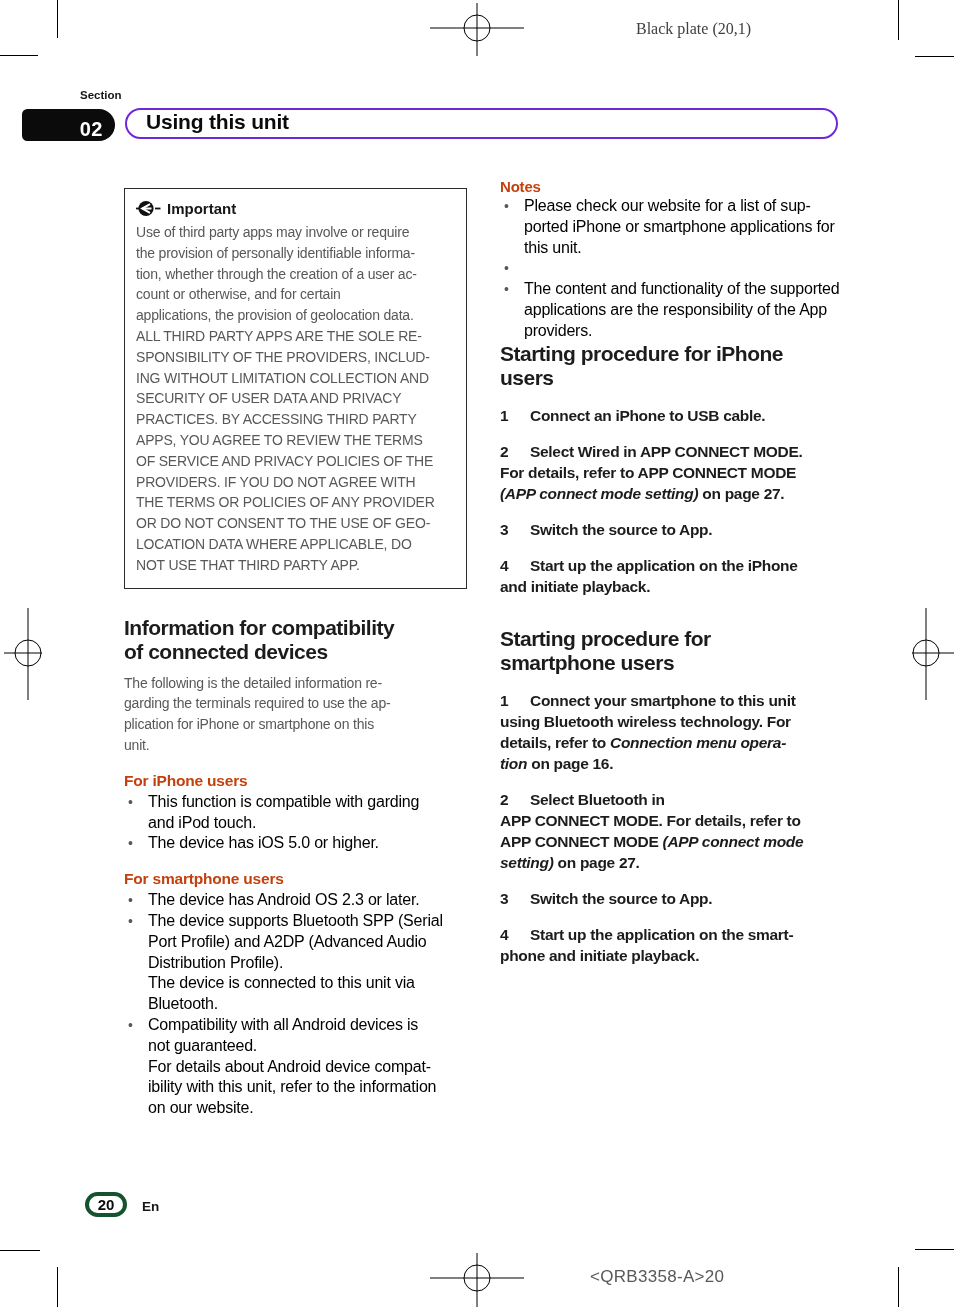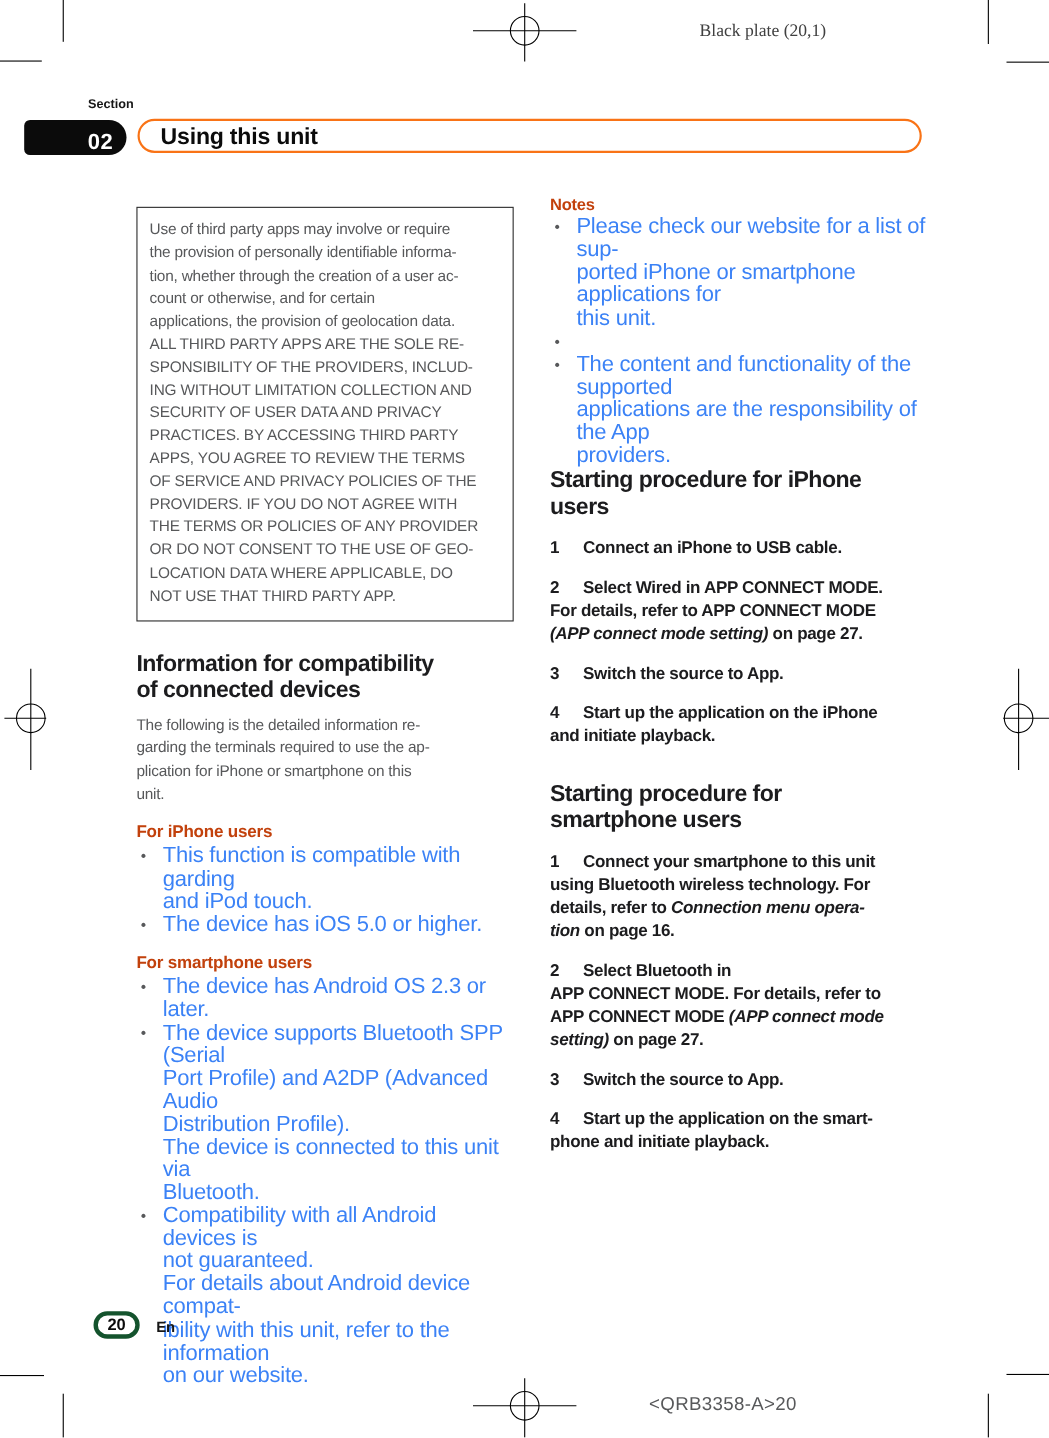--- a/index.html
+++ b/index.html
@@ -9,22 +9,22 @@
   
   .tm{position:absolute;background:#000;}
   .regmark{position:absolute;}
 
   
   .section-label{position:absolute;left:80px;top:89px;font-size:11.5px;font-weight:bold;color:#161616;}
   .section-badge{position:absolute;left:22px;top:109px;width:93px;height:32px;background:#0b0b0b;
                  border-radius:6px 18px 18px 6px;display:flex;align-items:flex-end;justify-content:flex-end;
                  padding-right:12px;box-sizing:border-box;}
   .section-badge .num{color:#ffffff;font-size:20px;font-weight:bold;letter-spacing:0.5px;}
-  .title-box{position:absolute;left:125px;top:108px;width:713px;height:31px;border:2px solid #f97316;
-             border-radius:16px;box-sizing:border-box;display:flex;align-items:flex-end;}
+  .title-box{position:absolute;left:125px;top:108px;width:713px;height:31px;border:2px solid #6d28d9;
+             border-radius:16px;box-sizing:border-box;display:flex;align-items:flex-start;}
   .title-box .t{font-size:21px;font-weight:bold;color:#0b0b0b;padding-left:19px;letter-spacing:-0.2px;}
 
   
   .col{position:absolute;}
   #left-col{left:124px;top:188px;width:344px;}
   #right-col{left:500px;top:178px;width:348px;}
 
   .body-text{color:#57585a;font-size:14px;line-height:20.8px;letter-spacing:-0.2px;white-space:pre-line;margin:0;}
   .h2{color:#1c1c1e;font-size:21px;line-height:24px;font-weight:bold;letter-spacing:-0.5px;
       white-space:pre-line;margin:0;}
@@ -32,21 +32,21 @@
 
   
   .important-box{border:1px solid #2b2b2b;padding:9px 10px 12px 11px;box-sizing:border-box;width:343px;}
   .important-title{display:flex;align-items:center;gap:6px;margin:2px 0 5px 0;}
   .important-title .t{font-size:15px;font-weight:bold;color:#161616;}
 
   
   .blist{list-style:none;margin:2px 0 0 0;padding:0;}
   .blist li{display:flex;margin:0;}
   .blist .dot{width:24px;flex:0 0 24px;color:#57585a;font-size:14px;line-height:20.8px;padding-left:4px;box-sizing:border-box;}
-  .blist .txt{color:#3b82f6;font-size:20px;line-height:20.8px;letter-spacing:-0.2px;white-space:pre-line;}
+  .blist .txt{color:#000000;font-size:16px;line-height:20.8px;letter-spacing:-0.2px;white-space:pre-line;}
 
   
   .step{color:#1c1c1e;font-size:15.5px;line-height:21px;font-weight:bold;letter-spacing:-0.3px;
         white-space:pre-line;margin:15px 0 0 0;}
   .step .step-num{display:inline-block;min-width:30px;}
   .step em{font-style:italic;}
 
   
   .page-pill{position:absolute;left:85px;top:1192px;width:42px;height:25px;border:4px solid #14532d;
              border-radius:13px;box-sizing:border-box;display:flex;align-items:center;justify-content:center;}
@@ -96,20 +96,30 @@
   <div class="section-badge">
     <span class="num">02</span>
   </div>
   <div class="title-box">
     <span class="t">Using this unit</span>
   </div>
 
   <div class="col" id="left-col">
 
     <div class="important-box">
+      <div class="important-title">
+        <svg width="25" height="17" viewBox="0 0 25 17">
+          <rect x="0" y="7.6" width="3" height="1.8" fill="#111"></rect>
+          <circle cx="10" cy="8.5" r="7.6" fill="#111"></circle>
+          <path d="M14 4.2 L6.2 8.5 L14 12.8" fill="none" stroke="#fff" stroke-width="2"></path>
+          <path d="M6.2 8.5 H15.5" stroke="#fff" stroke-width="2"></path>
+          <rect x="19" y="7.6" width="5.5" height="1.8" fill="#111"></rect>
+        </svg>
+        <span class="t">Important</span>
+      </div>
       <p class="body-text">Use of third party apps may involve or require
 the provision of personally identifiable informa-
 tion, whether through the creation of a user ac-
 count or otherwise, and for certain
 applications, the provision of geolocation data.
 ALL THIRD PARTY APPS ARE THE SOLE RE-
 SPONSIBILITY OF THE PROVIDERS, INCLUD-
 ING WITHOUT LIMITATION COLLECTION AND
 SECURITY OF USER DATA AND PRIVACY
 PRACTICES. BY ACCESSING THIRD PARTY

